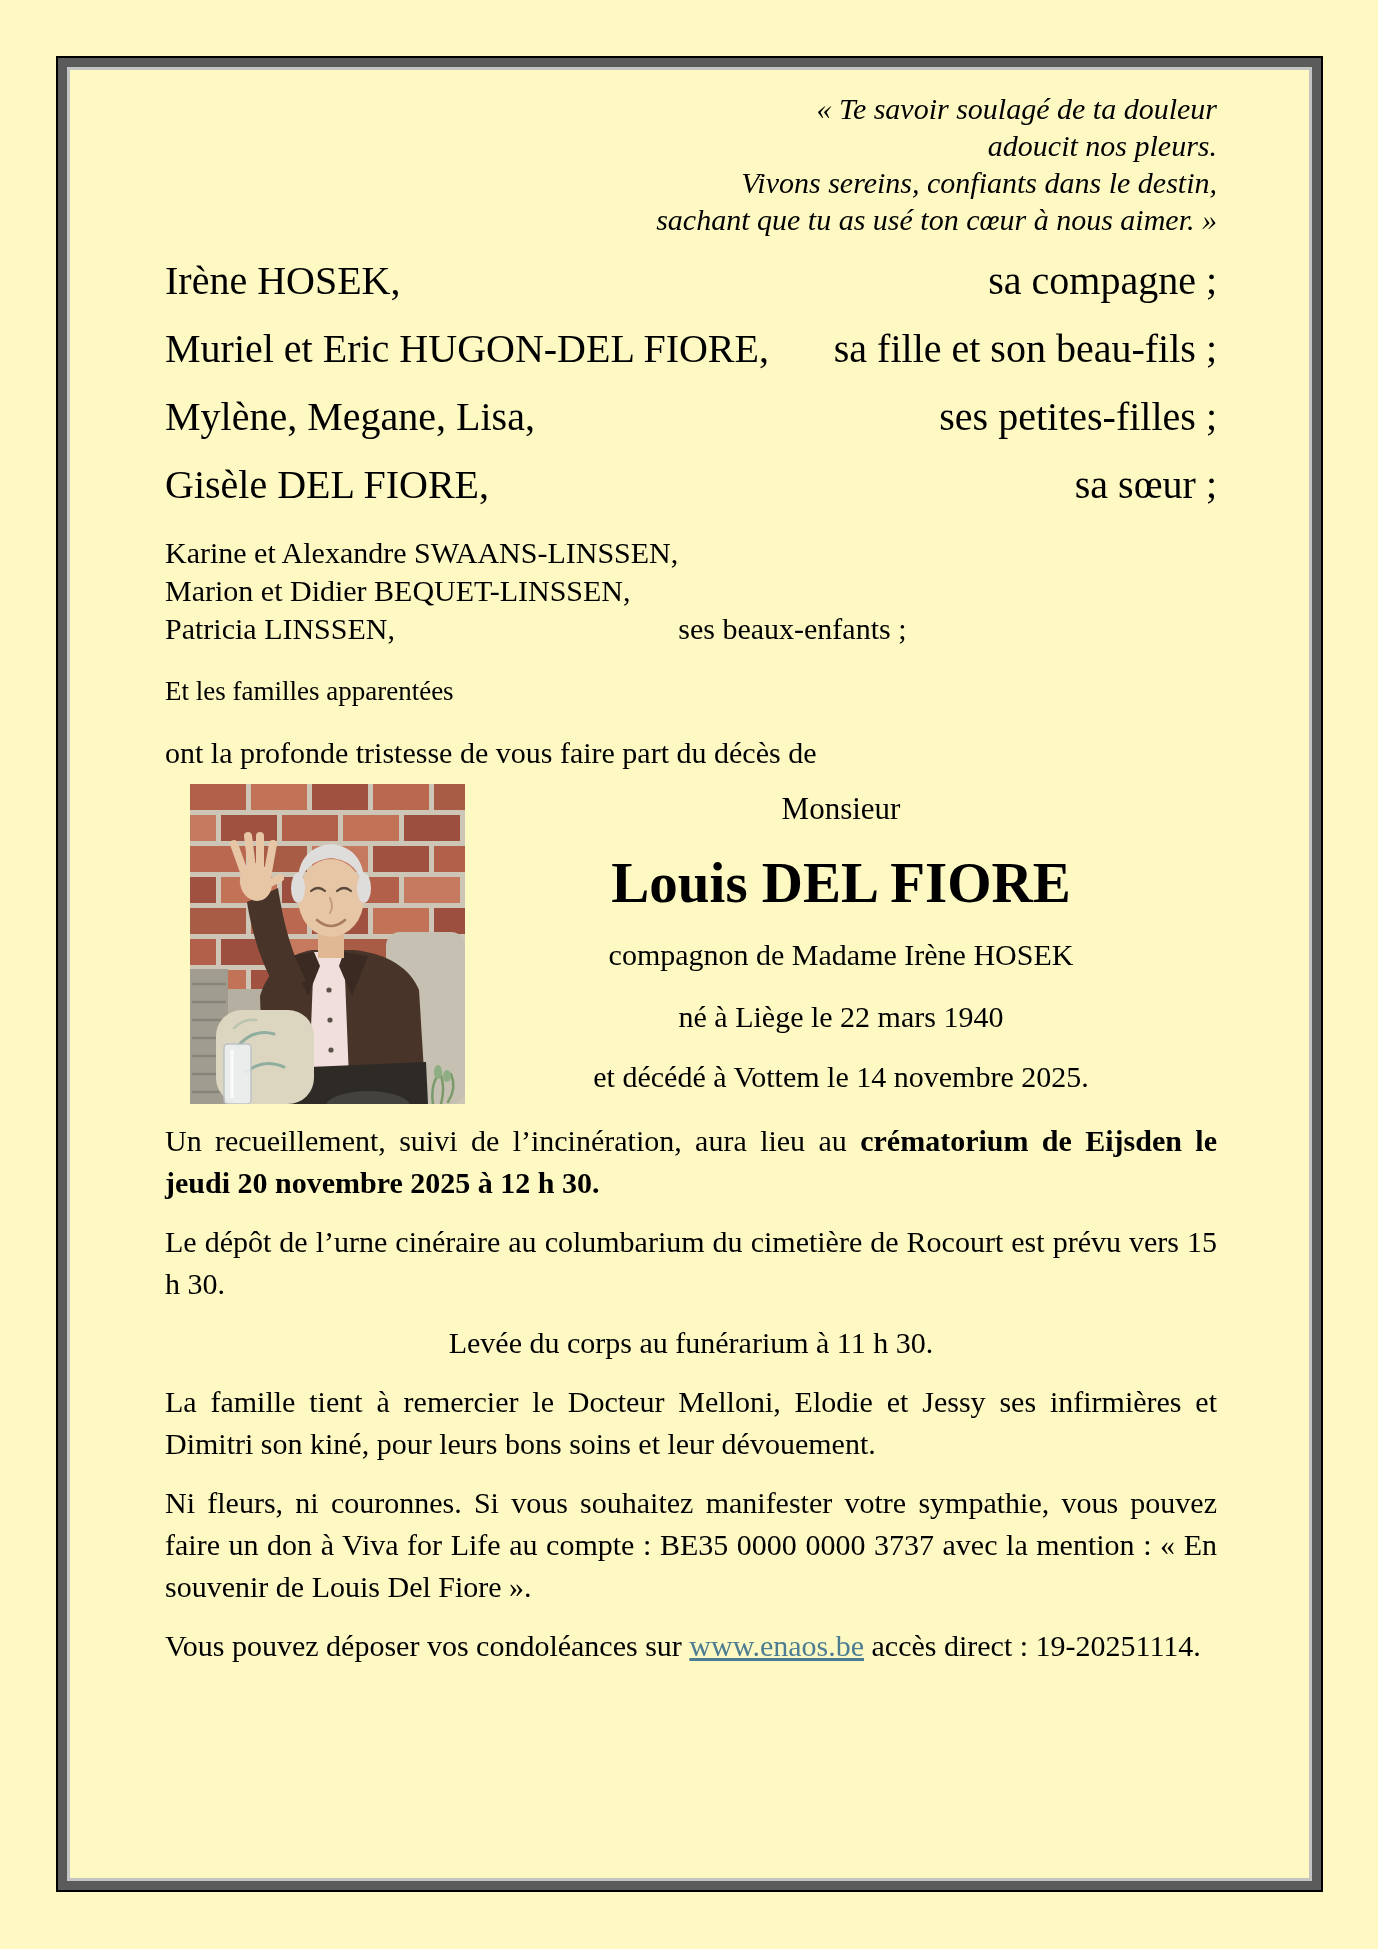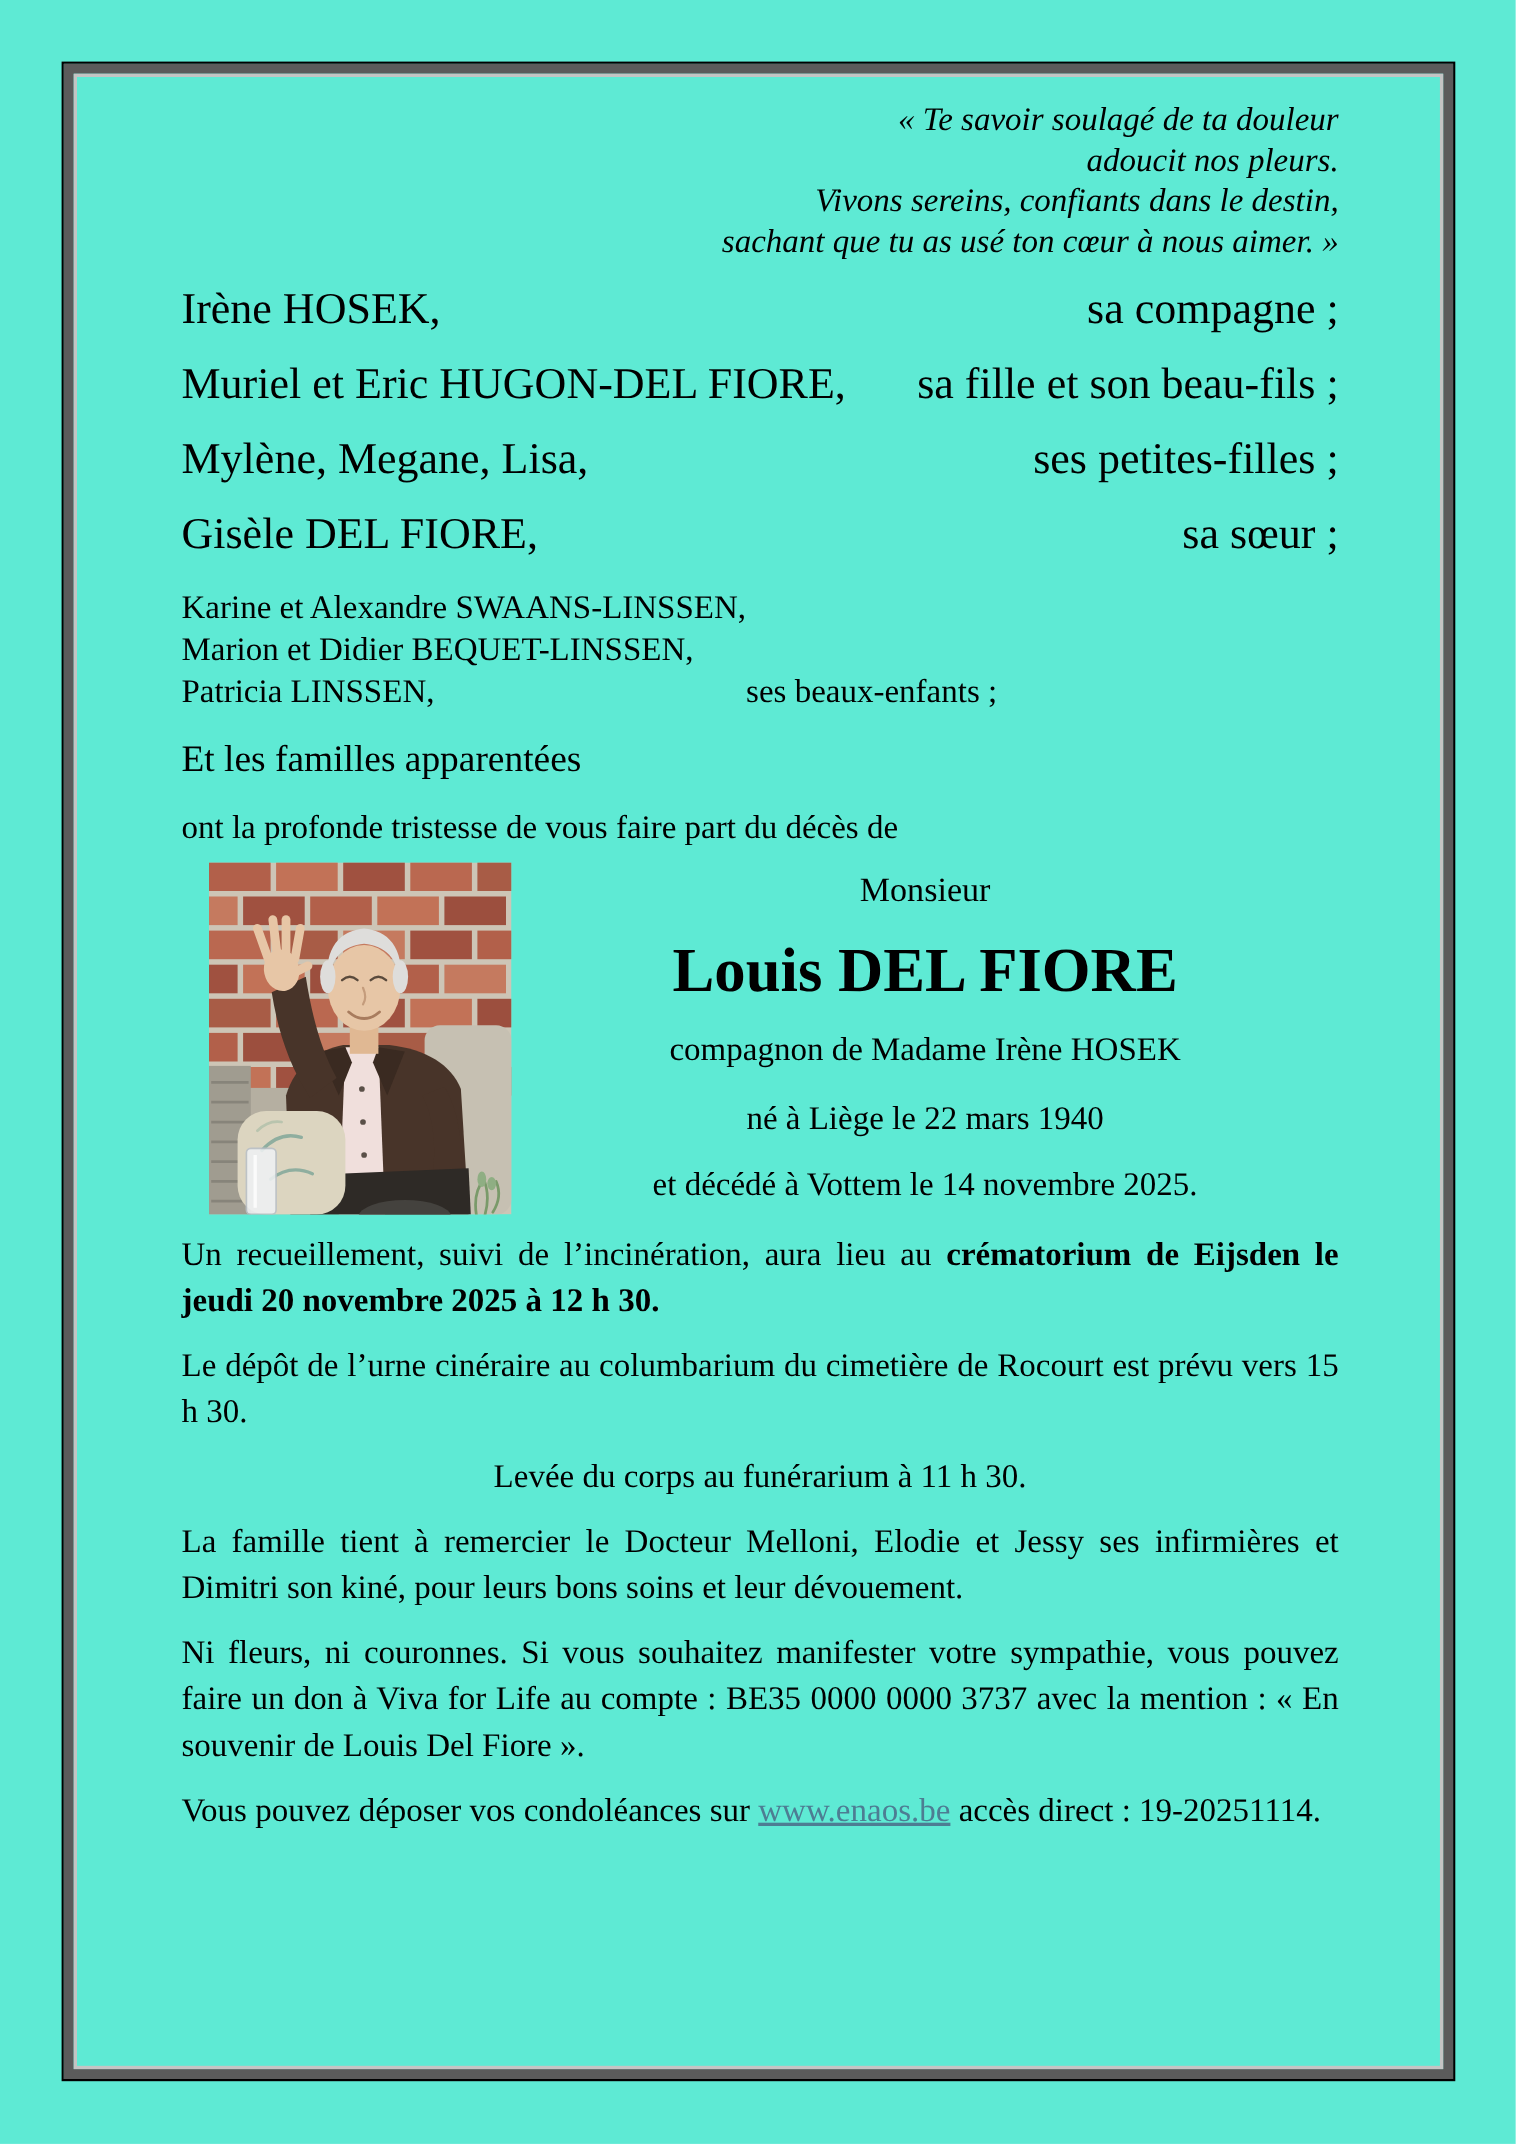--- a/index.html
+++ b/index.html
@@ -1,19 +1,19 @@
 <!DOCTYPE html>
 <html lang="fr" style="--link-color: #4d7d93; --frame-dark: #5b5b5b; --frame-light: #c4c4c4;"><head>
 <meta charset="utf-8">
 <style>
   html,body{margin:0;padding:0;background:#ffffff;}
   .page{
     position:relative;
     width:1378px;height:1949px;
-    background:#5eead4;
+    background:#fef9c3;
     font-family:"Liberation Serif","DejaVu Serif",serif;
     color:#000;
     overflow:hidden;
   }
   .frame{
     position:absolute;left:56px;top:56px;
     width:1267px;height:1836px;
     border:2px solid #000;
     box-sizing:border-box;
   }
@@ -41,21 +41,21 @@
     font-size:40px;line-height:38px;
     margin-bottom:30px;
   }
   .rel-group{
     display:flex;justify-content:flex-start;align-items:flex-end;
     font-size:30px;line-height:38px;
     margin-bottom:24px;
   }
   .rel-group .names div{white-space:nowrap;}
   .single-line{
-    font-size:34px;line-height:38px;margin-bottom:24px;
+    font-size:27px;line-height:38px;margin-bottom:24px;
   }
   .announce-line{
     font-size:30px;line-height:38px;margin-bottom:12px;
   }
   .photo-row{
     display:flex;flex-direction:row;align-items:flex-start;
     margin-bottom:16px;
     padding-left:25px;
   }
   .photo{

